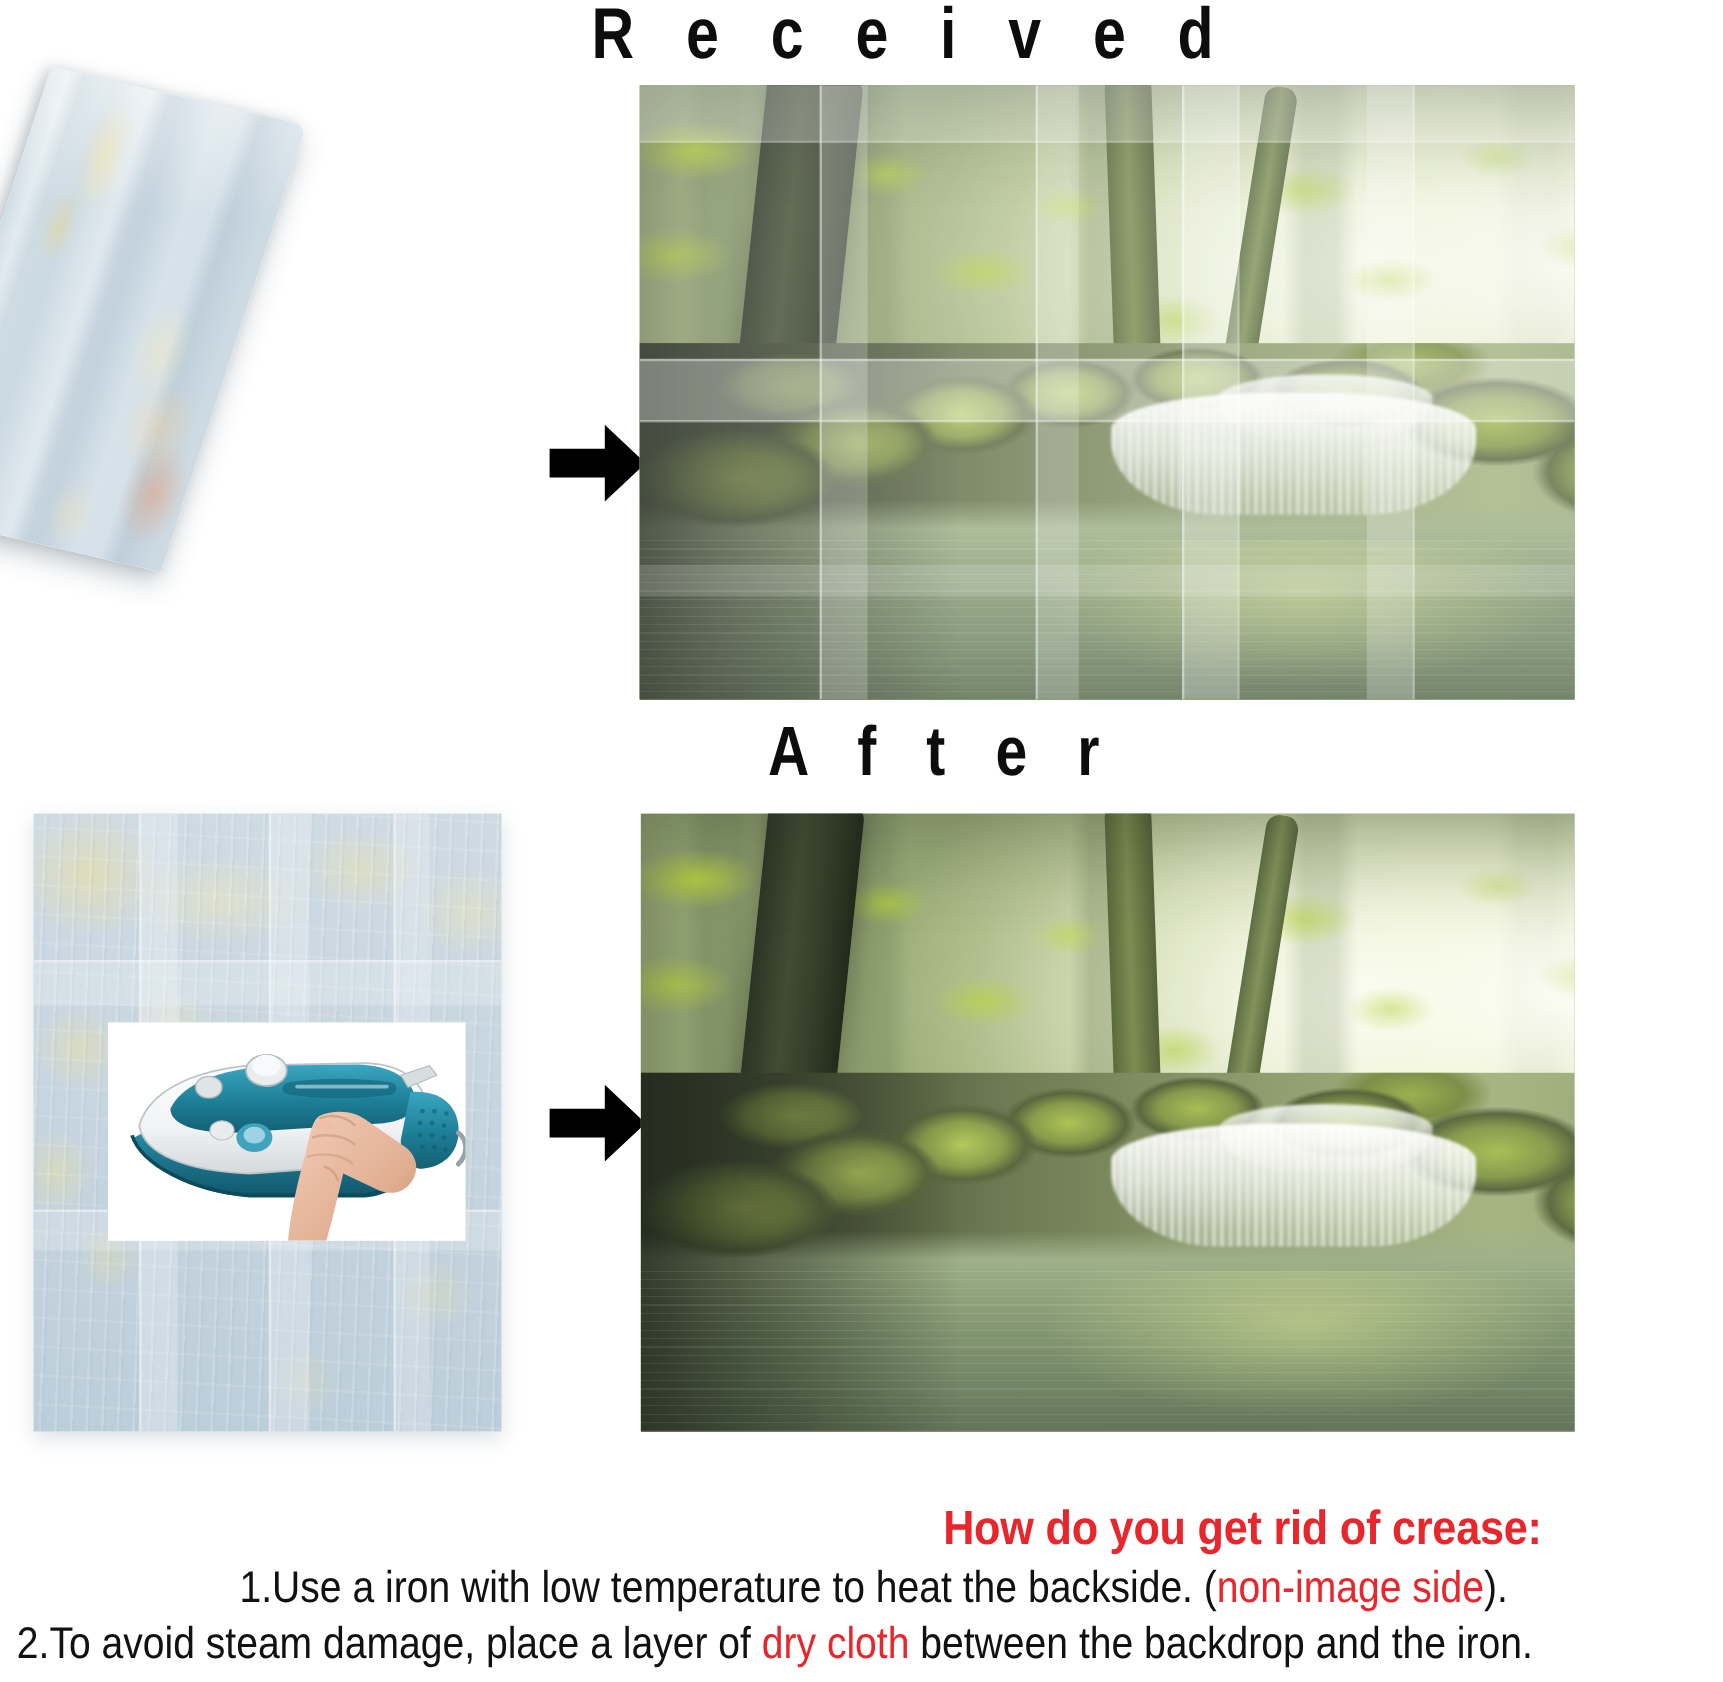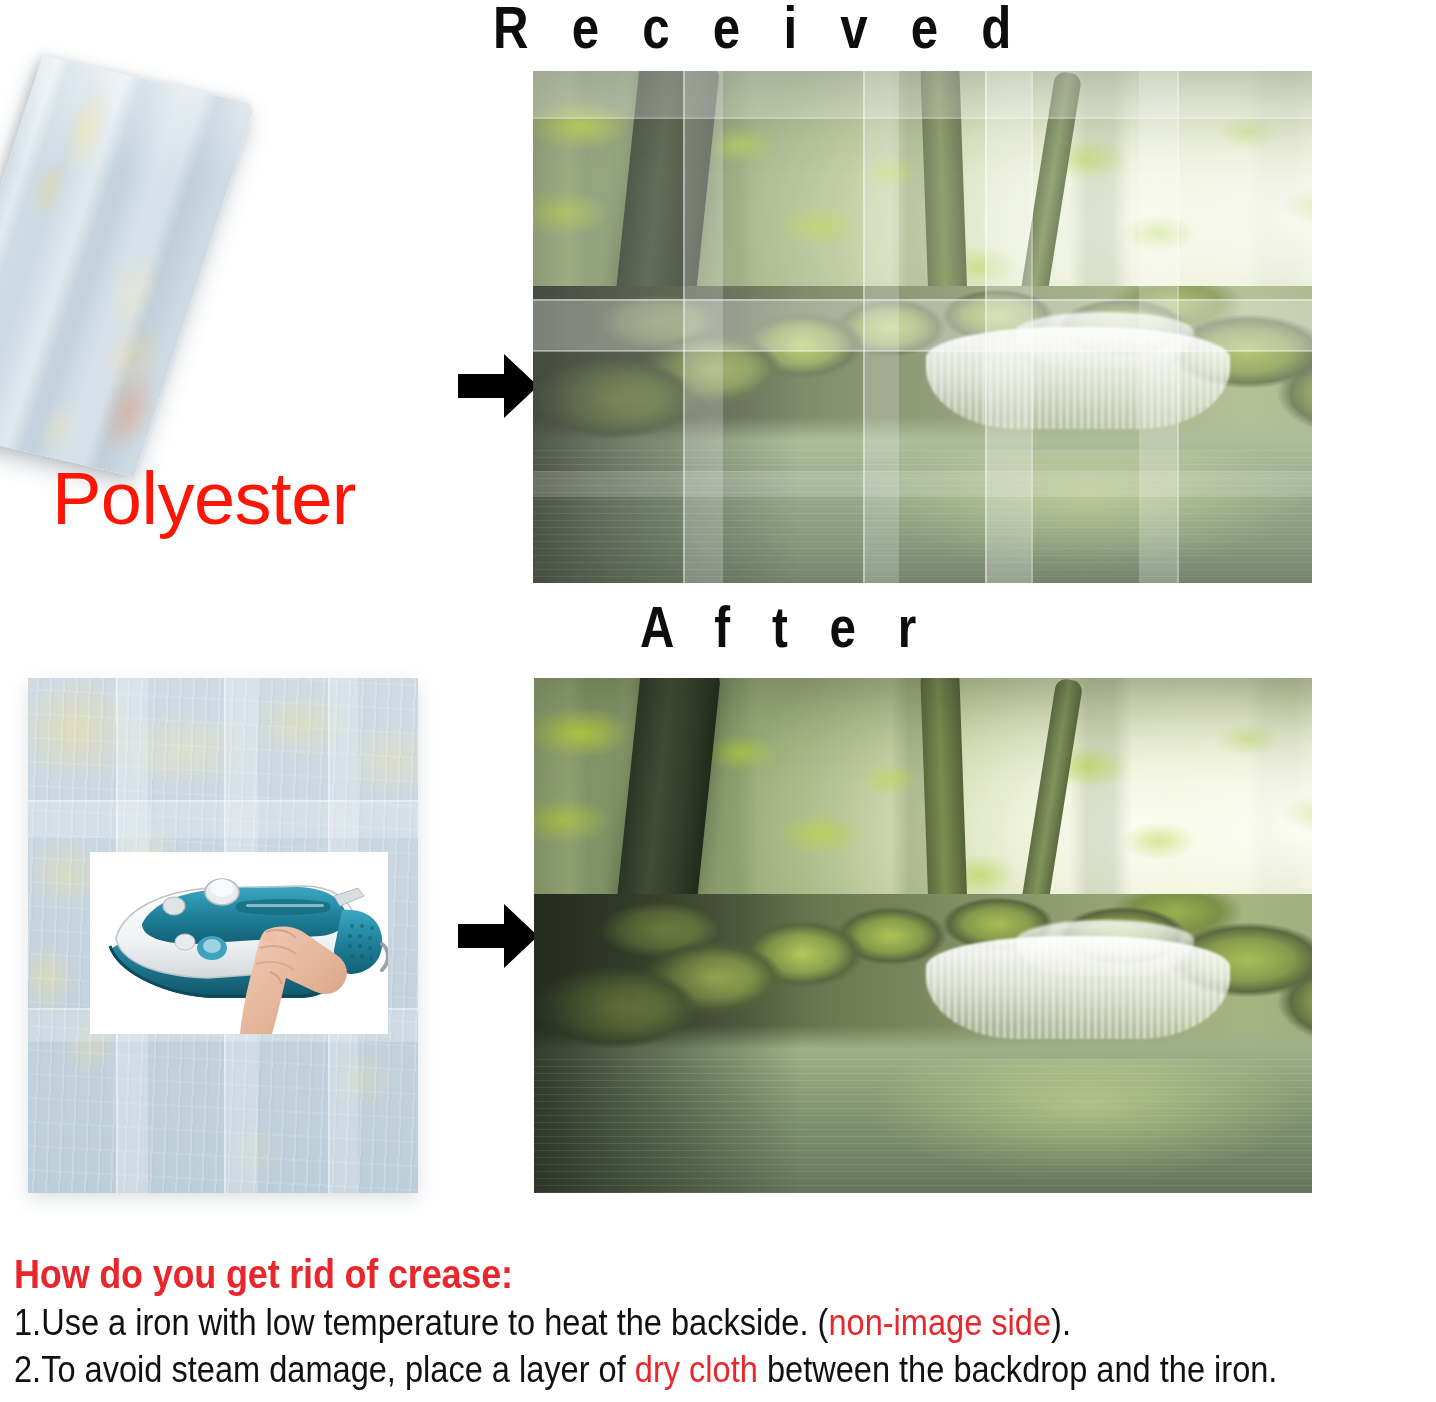--- a/index.html
+++ b/index.html
@@ -371,20 +371,21 @@
     z-index: 5;
   }
   #iron-svg { display: block; width: 100%; height: 100%; }
 
   
   #instructions {
     position: absolute;
     left: 14px;
     top: 1252px;
     width: 1412px;
+    text-align: right;
   }
   #crease-heading {
     font-family: "Liberation Sans", sans-serif;
     font-weight: bold;
     font-size: 40px;
     color: #e8262b;
     line-height: 1.12;
     letter-spacing: -0.2px;
     transform: scaleX(0.90);
     transform-origin: left center;
@@ -406,21 +407,20 @@
 <body>
 
 <div id="page">
 
   <div id="title-received" class="section-title">R e c e i v e d</div>
 
   <div id="folded-fabric-wrap">
     <div id="folded-fabric"></div>
   </div>
 
-  <div id="polyester-label">Polyester</div>
 
   <div id="arrow-top" class="arrow">
     <svg viewBox="0 0 84 76" xmlns="http://www.w3.org/2000/svg" aria-hidden="true">
       <path d="M2 26 L48 26 L48 6 L82 38 L48 70 L48 50 L2 50 Z" fill="#000000"></path>
     </svg>
   </div>
 
   <div id="photo-received" class="photo-panel">
     <div class="scene washed">
       <div class="backlight"></div>

